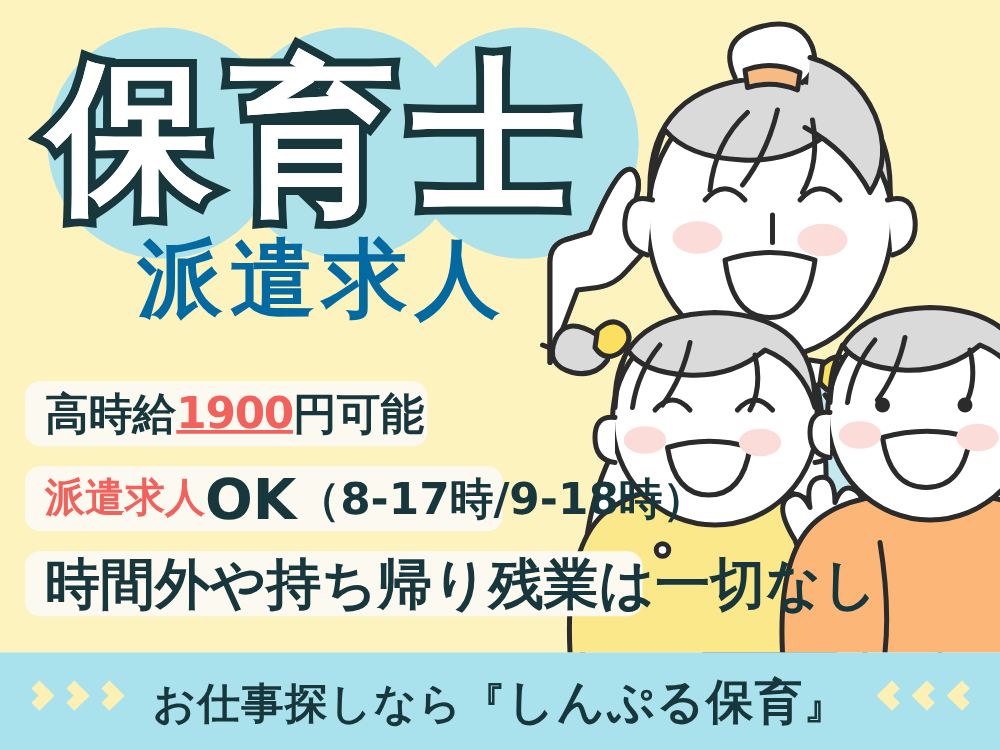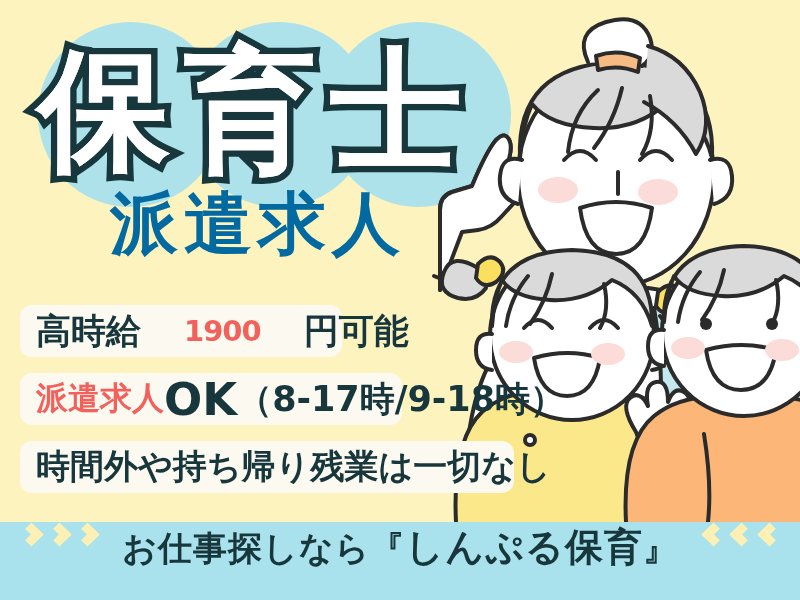--- a/index.html
+++ b/index.html
@@ -101,38 +101,39 @@
     background: #fcfaf0;
     border-radius: 12px;
     display: flex;
     align-items: center;
     padding: 0 16px;
     box-sizing: border-box;
     white-space: nowrap;
     font-weight: 700;
     color: #17373c;
   }
-  .pill-1 { left: 20px; top: 305px; width: 322px; height: 52px; font-size: 35px; gap: 43px; }
+  .pill-1 { left: 20px; top: 305px; width: 322px; height: 52px; font-size: 35px; }
   .pill-2 { left: 20px; top: 373px; width: 382px; height: 52px; font-size: 32px; }
-  .pill-3 { left: 20px; top: 441px; width: 494px; height: 52px; font-size: 34px; }
+  .pill-3 { left: 20px; top: 441px; width: 494px; height: 52px; font-size: 44px; }
 
   .accent { color: #f2615c; }
-  .pill .num { font-size: 29px; letter-spacing: -1px; }
+  .pill .num { font-size: 35px; letter-spacing: -1px; text-decoration: underline; }
   .pill .paren { font-size: 35px; }
   .pill .ok { font-size: 45px; }
 
   
   .banner {
     position: absolute;
     left: 0;
     bottom: 0;
     width: 800px;
     height: 78px;
     background: #a9e2ec;
     display: flex;
+    align-items: center;
     justify-content: center;
     gap: 24px;
   }
   .chev-group { display: flex; gap: 6px; }
   .chev {
     width: 22px;
     height: 34px;
     position: relative;
   }
   .chev::before {

